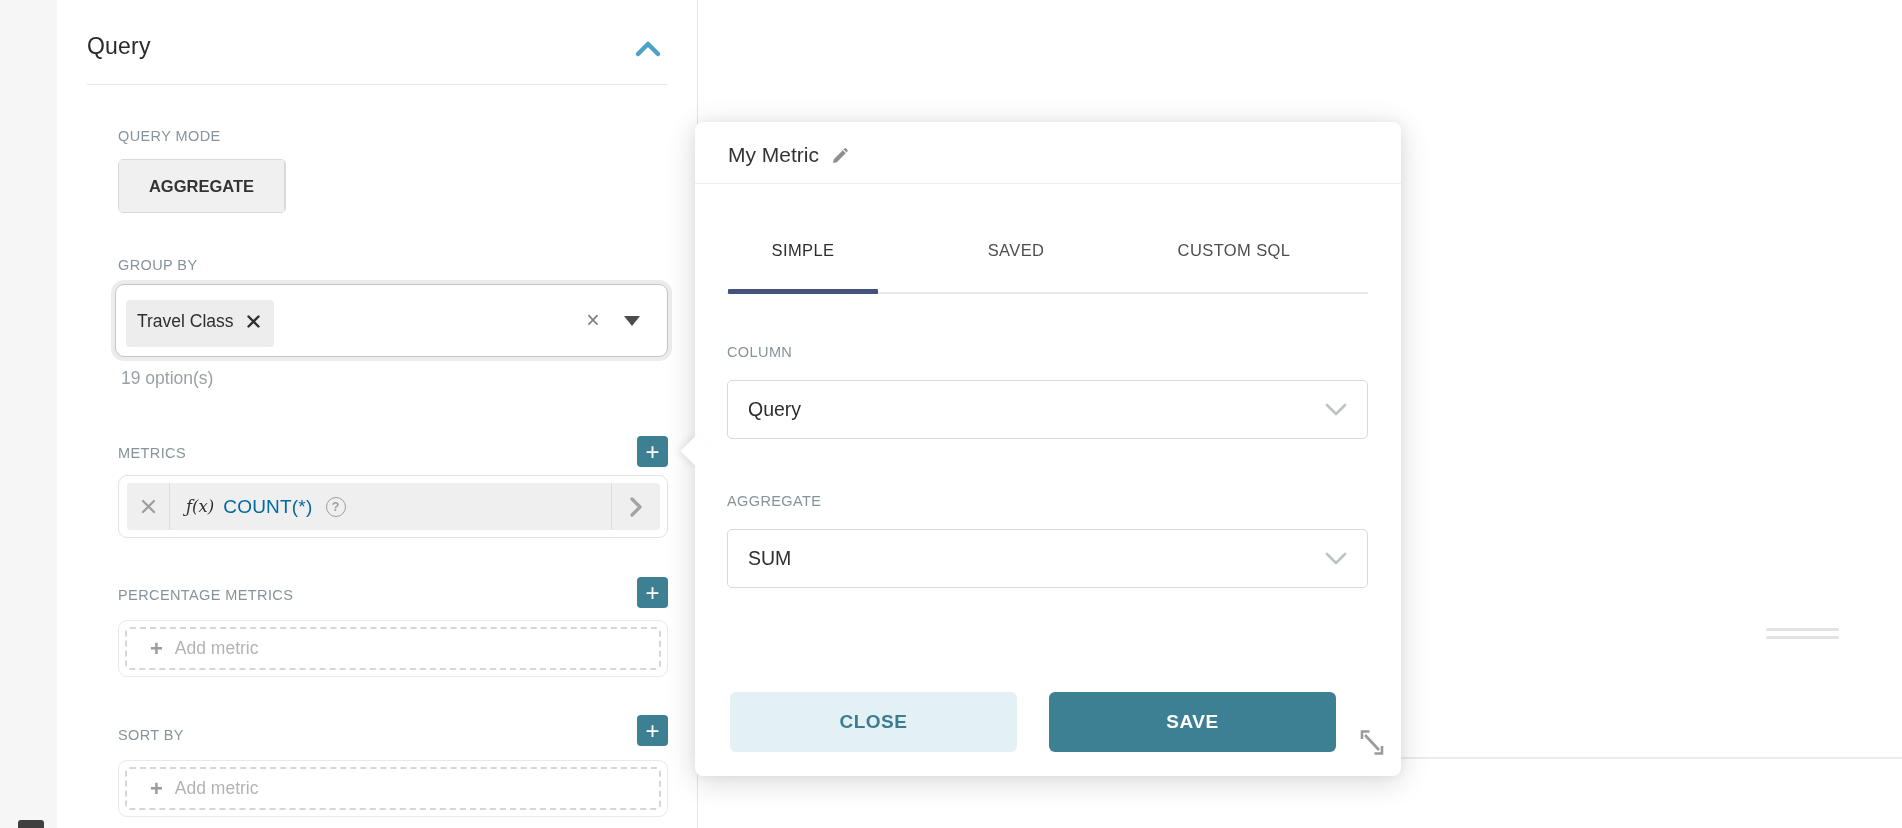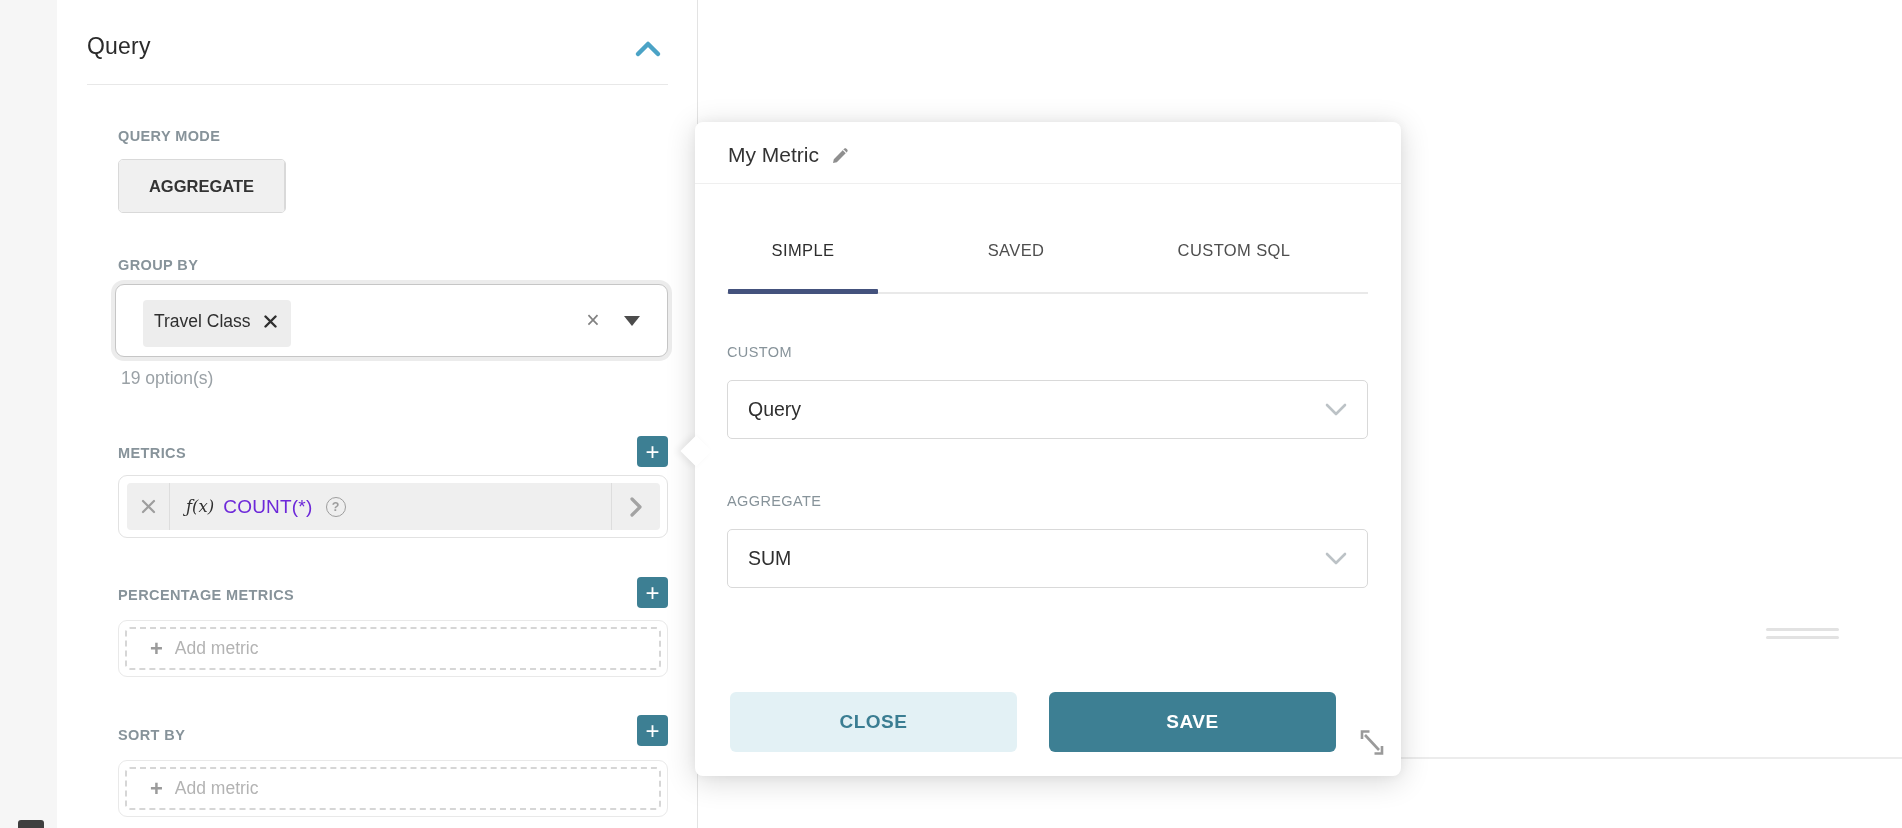--- a/index.html
+++ b/index.html
@@ -17,55 +17,55 @@
   
   .v-divider { position:absolute; left:697px; top:0; width:1px; height:828px; background:#e3e3e3; z-index:1; }
 
   
   .panel { position:absolute; inset:0; z-index:2; }
   .section-title { position:absolute; left:87px; top:33px; font-size:23px; font-weight:500; color:#2b2b2b; letter-spacing:.2px; }
   .collapse-btn { position:absolute; left:634px; top:38px; width:28px; height:24px; cursor:pointer; }
   .title-rule { position:absolute; left:87px; top:84px; width:581px; height:1px; background:#e8e8e8; }
 
   .ctl-label {
-    position:absolute; left:118px; font-size:14.5px; color:#87939a; letter-spacing:.4px; font-weight:700;
+    position:absolute; left:118px; font-size:14.5px; color:#87939a; letter-spacing:.4px; font-weight:400;
   }
 
   
   .segmented { position:absolute; left:118px; top:159px; height:54px; display:flex;
     border:1px solid #d9d9d9; border-radius:5px; overflow:hidden; background:#fff; }
   .seg { display:flex; align-items:center; justify-content:center; font-size:16.5px; cursor:pointer; }
   .seg.active { width:166px; background:#f0f0f0; color:#333; font-weight:700; border-right:1px solid #d9d9d9; }
   .seg.inactive { width:202px; background:#fff; color:#474747; font-weight:400; }
 
   
   .gb-select { position:absolute; left:115px; top:284px; width:553px; height:73px; background:#fff;
     border:1px solid #c6c6c6; border-radius:9px; box-shadow:0 0 0 4px rgba(110,110,110,.13); }
-  .gb-tag { position:absolute; left:27px; top:15px; height:47px; background:#ededed; border-radius:4px;
+  .gb-tag { position:absolute; left:10px; top:15px; height:47px; background:#ededed; border-radius:4px;
     display:flex; align-items:center; padding:0 14px 4px 11px; gap:13px; }
   .gb-tag-text { font-size:17.5px; color:#2f2f2f; }
   .gb-clear { position:absolute; left:462px; top:0; height:71px; width:30px; display:flex; align-items:center; justify-content:center;
     font-size:23px; color:#818181; cursor:pointer; font-weight:400; }
   .gb-caret { position:absolute; left:508px; top:31px; width:0; height:0; cursor:pointer;
     border-left:8px solid transparent; border-right:8px solid transparent; border-top:10px solid #4c4c4c; }
   .helper-text { position:absolute; left:121px; top:368px; font-size:17.5px; color:#9aa1a6; }
 
   
   .plus-btn { position:absolute; width:31px; height:31px; background:#3d7f93; border-radius:4px; color:#fff;
     display:flex; align-items:center; justify-content:center; font-size:24px; font-weight:300; line-height:1; cursor:pointer; }
 
   
   .metric-box { position:absolute; left:118px; top:475px; width:550px; height:63px; background:#fff;
     border:1px solid #e2e2e2; border-radius:9px; }
   .metric-pill { position:absolute; left:8px; top:7px; right:7px; height:47px; background:#efefef; border-radius:4px;
     display:flex; align-items:center; overflow:hidden; }
   .pill-x { width:42px; height:100%; display:flex; align-items:center; justify-content:center; cursor:pointer; }
   .pill-sep { width:1px; height:100%; background:#dddddd; }
   .pill-fx { font-style:italic; font-family:"DejaVu Serif","Liberation Serif",serif; font-size:16.5px; color:#2f2f2f; margin-left:16px; }
-  .pill-name { font-size:19px; color:#6d28d9; margin-left:9px; letter-spacing:.2px; }
+  .pill-name { font-size:19px; color:#0369a1; margin-left:9px; letter-spacing:.2px; }
   .pill-help { margin-left:13px; width:20px; height:20px; border:1.6px solid #9d9d9d; border-radius:50%;
     display:flex; align-items:center; justify-content:center; font-size:12.5px; color:#9d9d9d; font-weight:700; }
   .pill-spacer { flex:1; }
   .pill-chevron { width:48px; height:100%; display:flex; align-items:center; justify-content:center; cursor:pointer; }
 
   
   .add-box { position:absolute; left:118px; width:550px; height:57px; border:1px solid #e9e9e9; border-radius:9px; background:#fff; }
   .add-inner { position:absolute; inset:6px; border:2px dashed #d6d6d6; border-radius:5px;
     display:flex; align-items:center; padding-left:23px; gap:12px; cursor:pointer; }
   .add-plus { font-size:22px; color:#9b9b9b; font-weight:600; line-height:1; }
@@ -204,21 +204,21 @@
       </svg>
     </div>
     <div class="pop-header-rule"></div>
 
     <div class="tab active" style="left:108px">SIMPLE</div>
     <div class="tab" style="left:321px">SAVED</div>
     <div class="tab" style="left:539px">CUSTOM SQL</div>
     <div class="tabs-baseline"></div>
     <div class="tabs-indicator"></div>
 
-    <div class="pop-label" style="top:222px">CUSTOM</div>
+    <div class="pop-label" style="top:222px">COLUMN</div>
     <div class="pop-select" style="top:258px">
       <span class="value">Query</span>
       <svg class="dd-chevron" width="22" height="14" viewBox="0 0 22 14">
         <polyline points="2,2 11,11 20,2" fill="none" stroke="#bcc2c6" stroke-width="2.6" stroke-linecap="round" stroke-linejoin="round"></polyline>
       </svg>
     </div>
 
     <div class="pop-label" style="top:371px">AGGREGATE</div>
     <div class="pop-select" style="top:407px">
       <span class="value">SUM</span>

